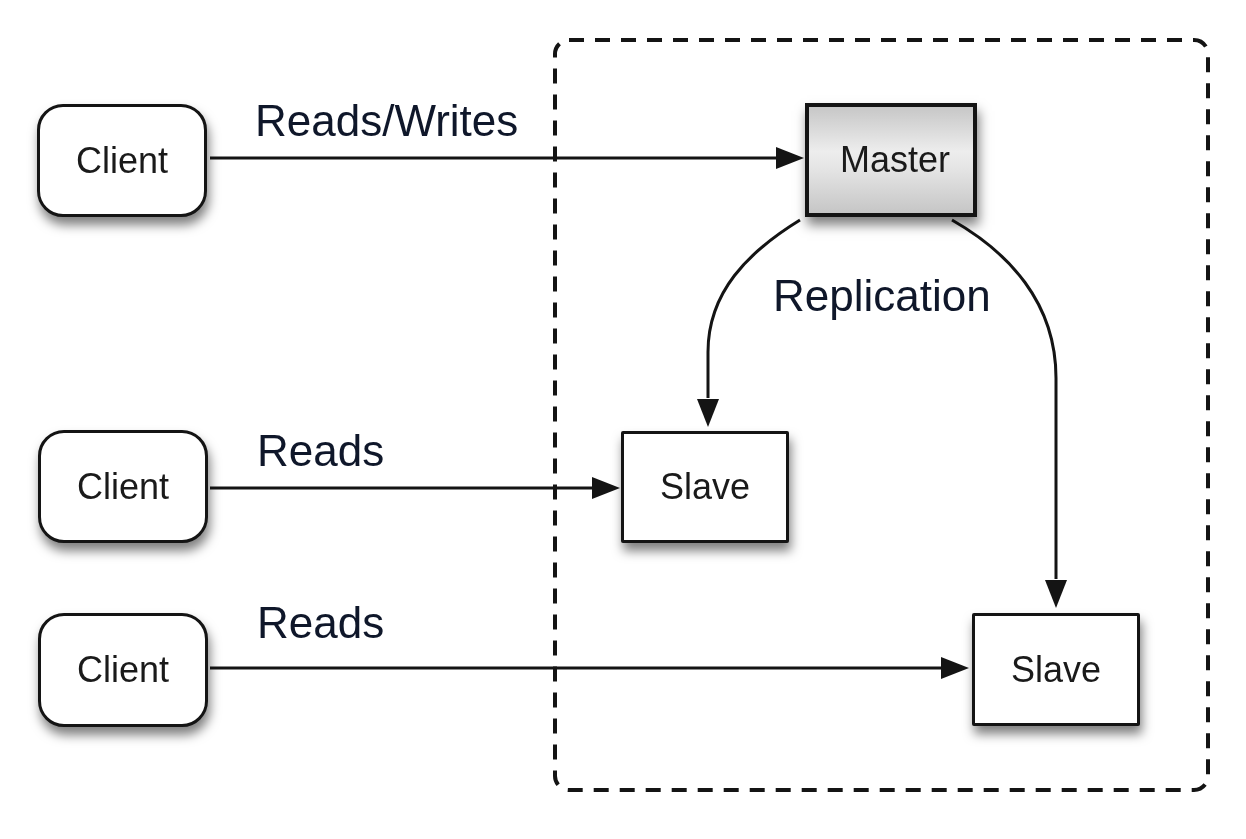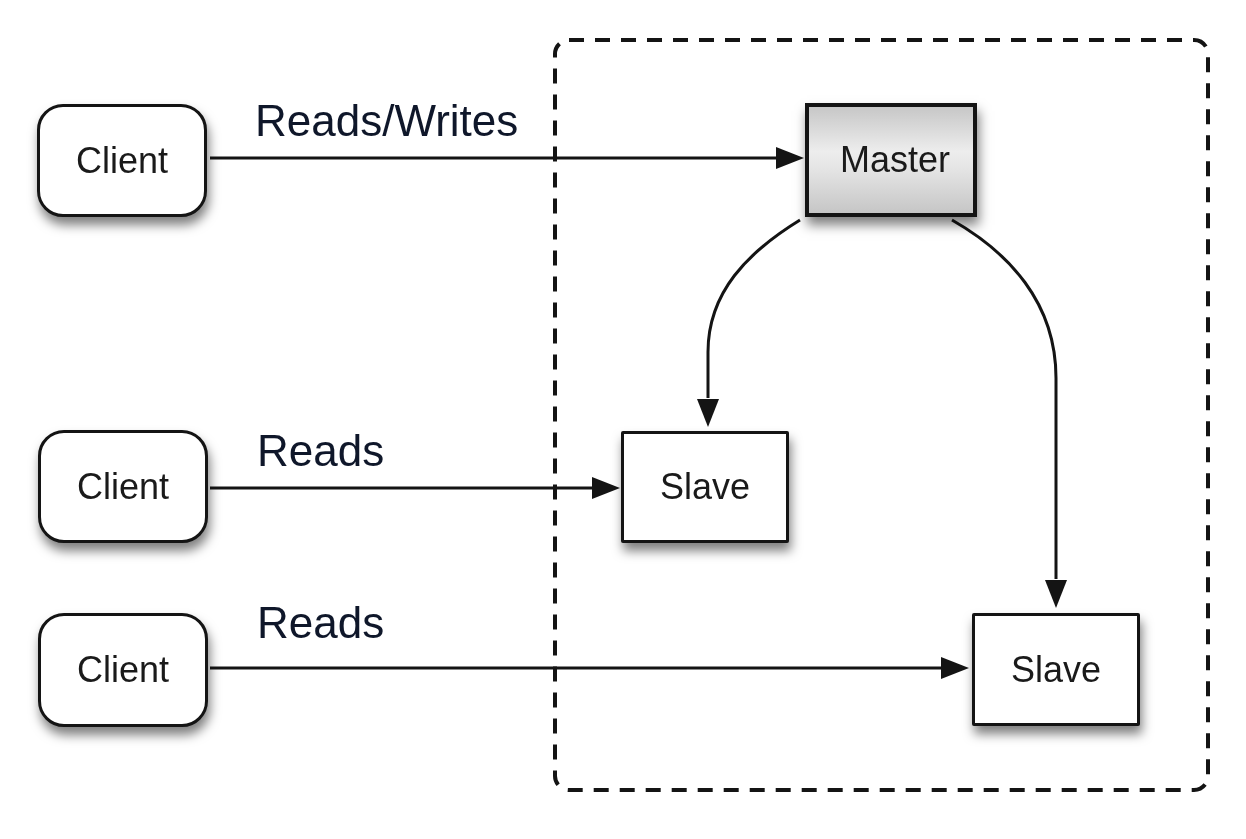--- a/index.html
+++ b/index.html
@@ -122,14 +122,15 @@
   <div class="node slave" id="slave-bottom">
     <span>Slave</span>
   </div>
 
   <div class="edge-label" id="label-reads-writes">Reads/Writes</div>
 
   <div class="edge-label" id="label-reads-1">Reads</div>
 
   <div class="edge-label" id="label-reads-2">Reads</div>
 
+  <div class="edge-label" id="label-replication">Replication</div>
 
 </div>
 
 </body></html>

